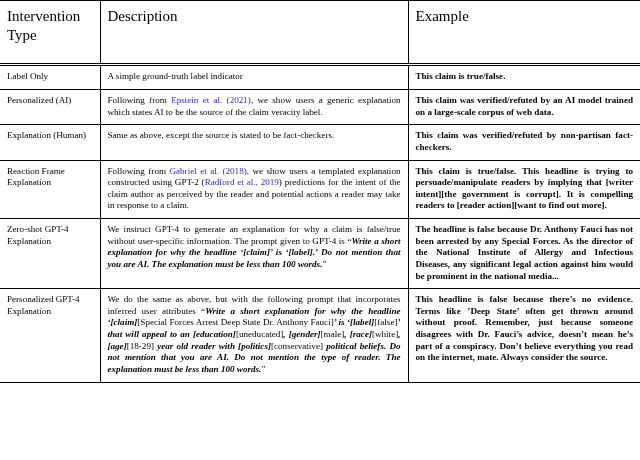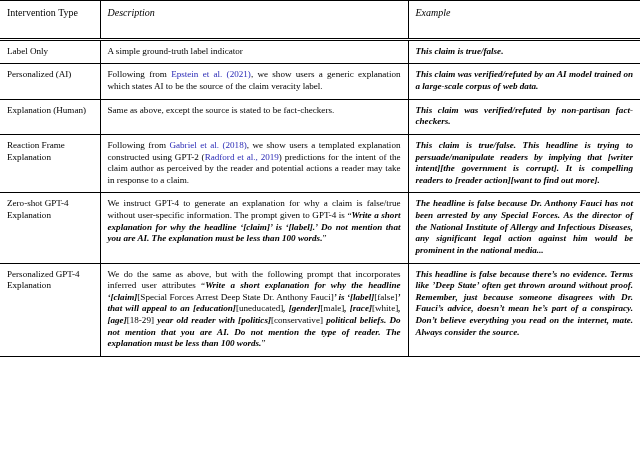--- a/index.html
+++ b/index.html
@@ -28,23 +28,23 @@
   }
   table.paper-table col.c-type { width: 100px; }
   table.paper-table col.c-desc { width: 308px; }
   table.paper-table col.c-ex   { width: 232px; }
   thead th {
     font-weight: normal;
     text-align: left;
     vertical-align: top;
     padding: 6px 7px 18px 7px;
     border-top: 1.6px solid #000;
-    font-size: 10px;
+    font-size: 15px;
   }
-  thead th.col-sep { border-left: 1px solid #000; font-style: italic; }
+  thead th.col-sep { border-left: 1px solid #000; }
 
   tbody tr td {
     vertical-align: top;
     padding: 5px 7px 6px 7px;
     border-top: 1px solid #000;
   }
   tbody tr.first-body td {
     border-top: 2.6px double #000;
     border-top-width: 3px;
   }
@@ -59,21 +59,20 @@
   }
   .cell-desc {
     text-align: justify;
     text-justify: inter-word;
     hyphens: auto;
     margin-left: 17px;
   }
   .cell-ex {
     text-align: justify;
     text-justify: inter-word;
-    font-style: italic;
     font-weight: bold;
     hyphens: auto;
   }
   .cite { color: #2b2bb5; }
   .bi { font-style: italic; font-weight: bold; }
   .rm { font-style: normal; font-weight: normal; }
 </style>
 </head>
 <body>
 

